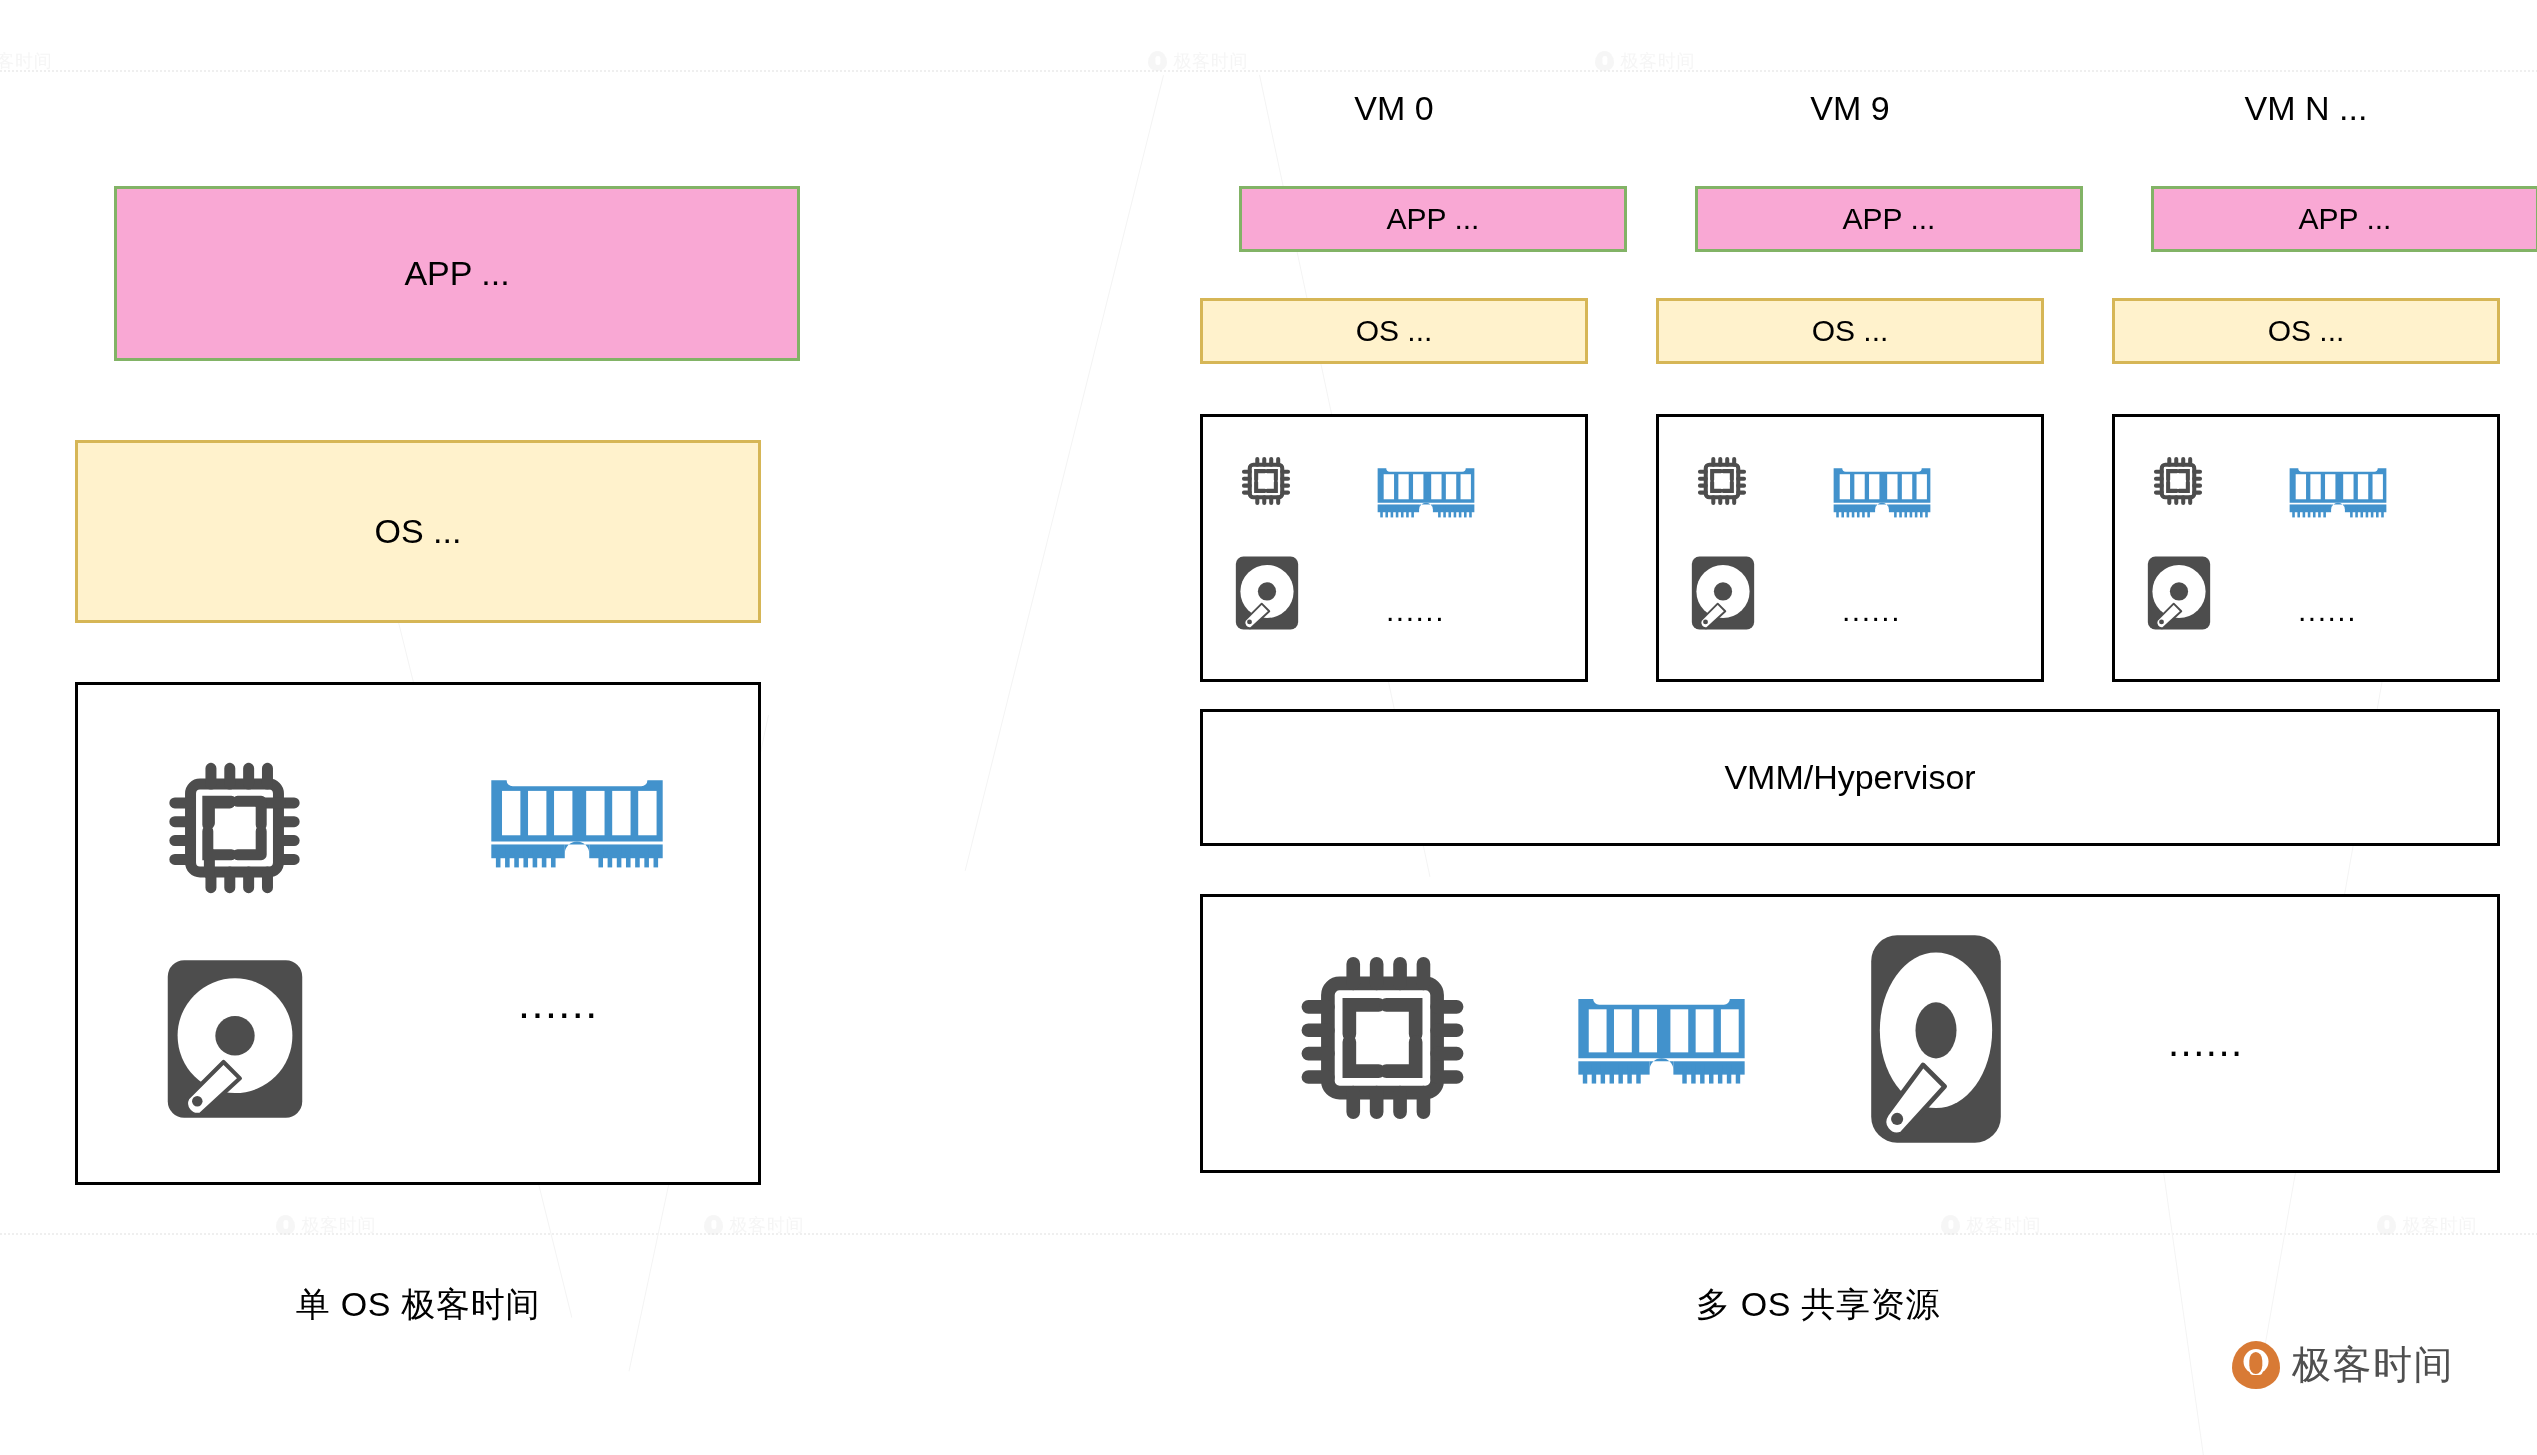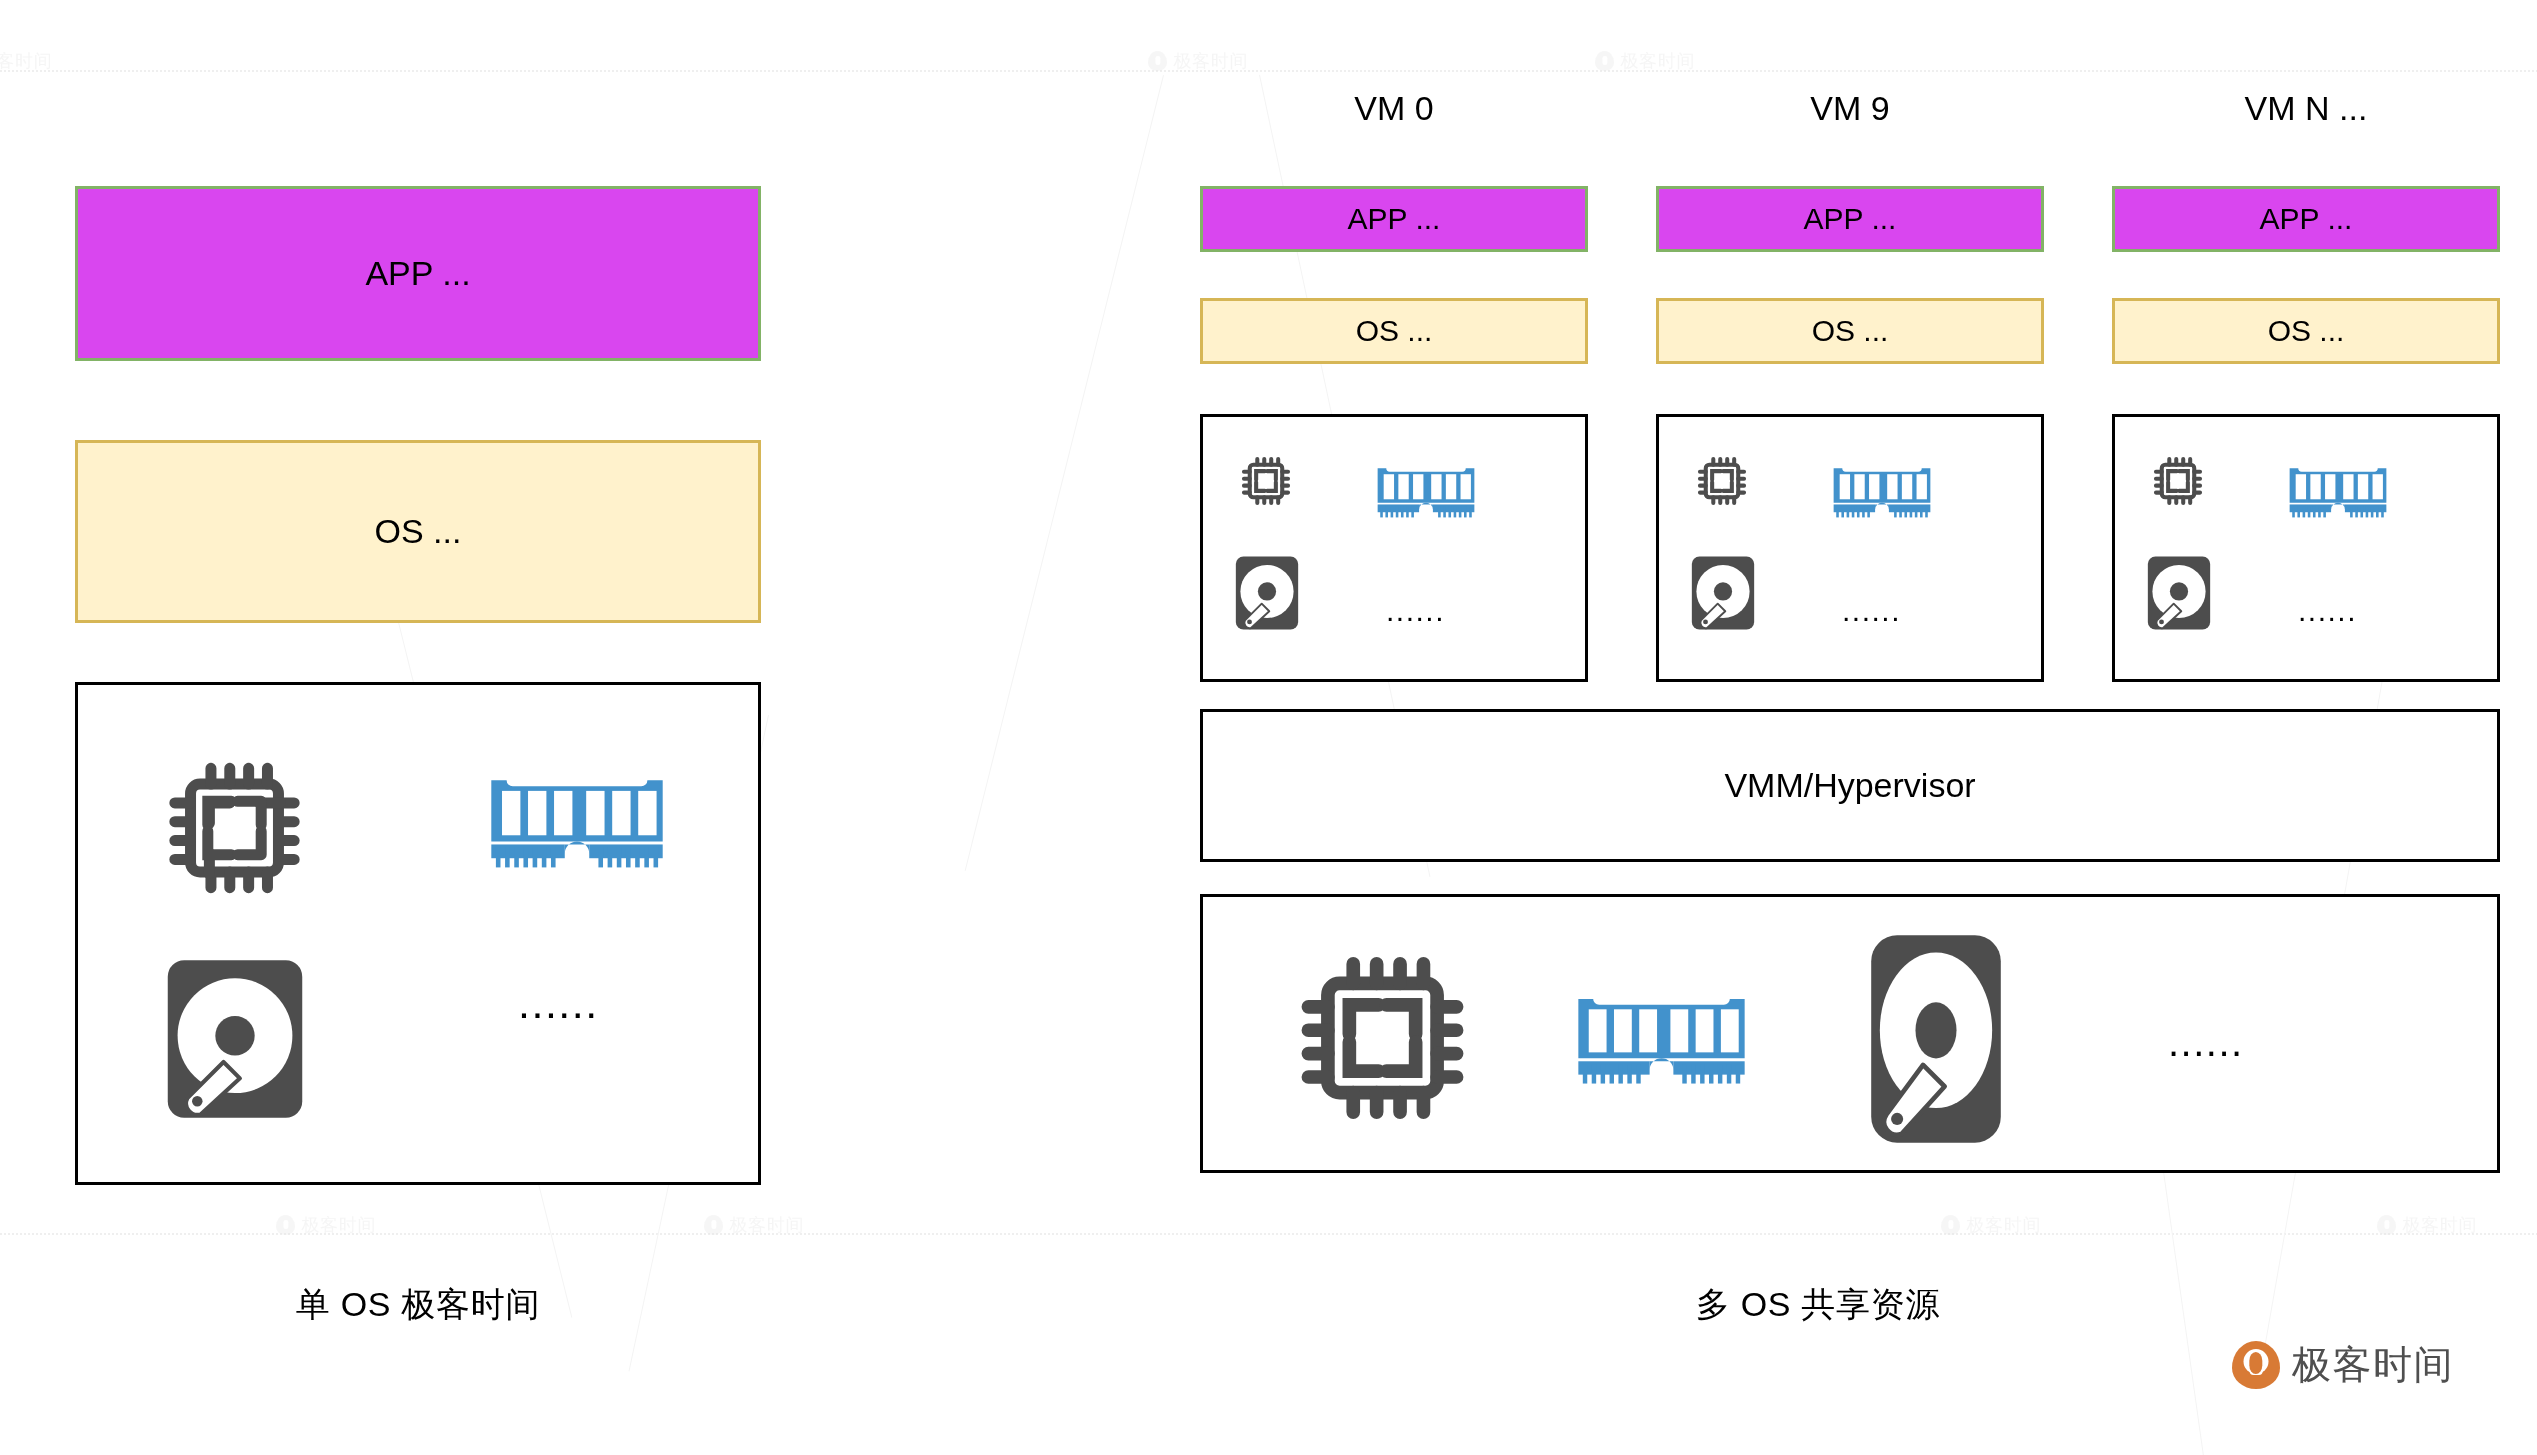--- a/index.html
+++ b/index.html
@@ -87,22 +87,23 @@
 
   
   .box {
     position: absolute;
     box-sizing: border-box;
     display: flex;
     align-items: center;
     justify-content: center;
   }
   .box-app {
-    background: #d946ef;
+    background: #f9a8d4;
     border: 3px solid #82b366;
+    margin-left: 39px;
   }
   .box-os {
     background: #fff2cc;
     border: 3px solid #d6b656;
   }
   .box-hw {
     background: #ffffff;
     border: 3.7px solid #000000;
     display: block;
   }
@@ -548,21 +549,21 @@
           <rect x="2" y="2" width="82" height="96" rx="10" ry="10" fill="#4d4d4d"></rect>
           <circle cx="43" cy="48" r="35" fill="#ffffff"></circle>
           <circle cx="43" cy="48" r="12" fill="#4d4d4d"></circle>
           <path d="M36 64 L46 74 L22 96 A7 7 0 0 1 14 86 Z" fill="#ffffff" stroke="#4d4d4d" stroke-width="2.5" stroke-linejoin="round"></path>
           <circle cx="20" cy="88" r="3.2" fill="#4d4d4d"></circle>
         </svg>
       </span>
       <span class="dots" style="left:183px; top:177px; font-size:30px;">......</span>
     </div>
 
-    <div class="box box-vmm" style="left:1200px; top:709px; width:1300px; height:153px;">
+    <div class="box box-vmm" style="left:1200px; top:709px; width:1300px; height:137px;">
       <span class="box-label">VMM/Hypervisor</span>
     </div>
 
     <div class="box box-hw" style="left:1200px; top:894px; width:1300px; height:279px;">
 
       <span class="ico" style="left:82px; top:41px;">
         <svg width="195" height="200" viewBox="0 0 100 100">
           <g fill="none" stroke="#4d4d4d" stroke-width="7" stroke-linecap="round">
             <rect x="22" y="22" width="56" height="56" rx="6" ry="6"></rect>
             <path d="M35 12 L35 22 M47 12 L47 22 M59 12 L59 22 M71 12 L71 22"></path>

